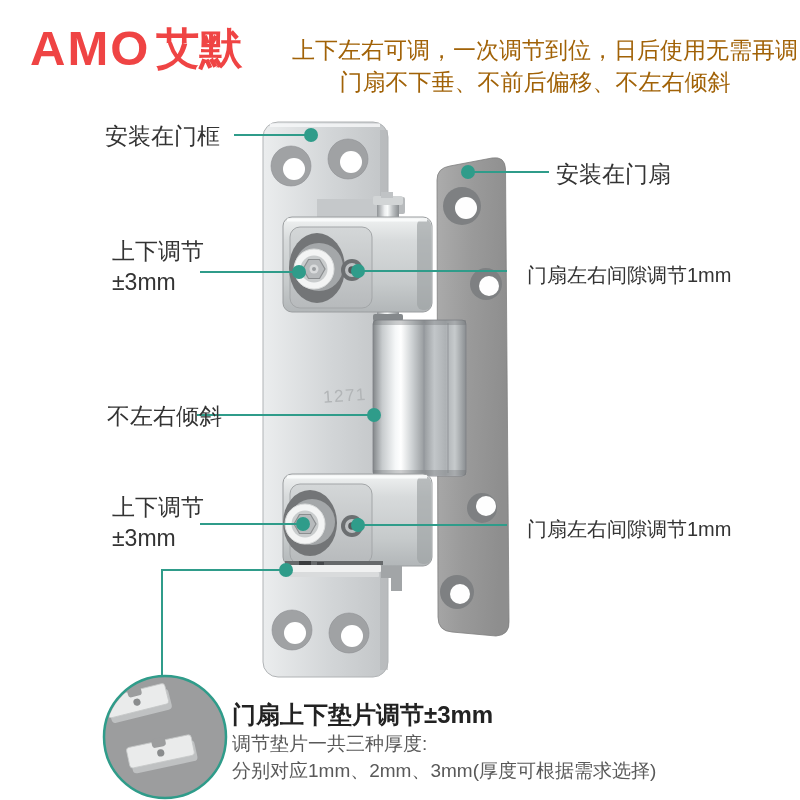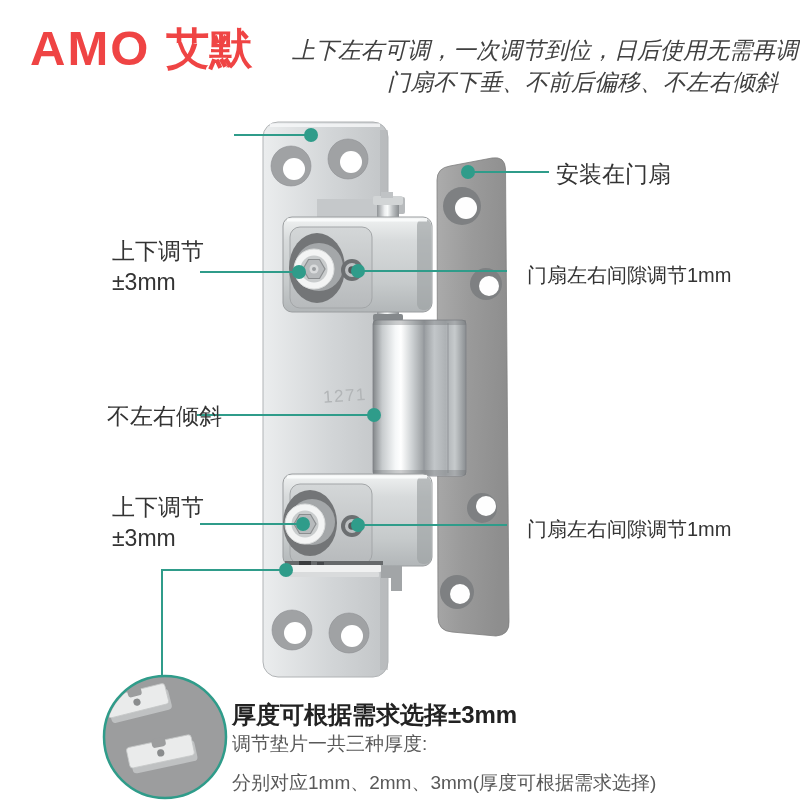--- a/index.html
+++ b/index.html
@@ -4,39 +4,39 @@
 <style>
   html,body{margin:0;padding:0;background:#fff;}
   .stage{
     position:relative;width:800px;height:800px;background:#ffffff;overflow:hidden;
     font-family:"Liberation Sans","DejaVu Sans",sans-serif;
   }
   .abs{position:absolute;}
   
   .logo{left:30px;top:22px;display:flex;align-items:center;color:#ef4444;white-space:nowrap;}
   .logo-en{font-size:49px;font-weight:900;letter-spacing:2px;line-height:52px;}
-  .logo-cn{font-size:43px;font-weight:900;line-height:52px;margin-left:16px;}
-  
-  .headline{left:292px;top:34px;width:486px;text-align:right;color:#404040;font-style:italic;}
+  .logo-cn{font-size:43px;font-weight:900;line-height:52px;margin-left:6px;}
+  
+  .headline{left:292px;top:34px;width:486px;text-align:center;color:#a16207;}
   .headline div{font-size:23px;line-height:32px;font-weight:500;white-space:nowrap;}
   
   .callout{color:#333;font-size:23px;line-height:31px;white-space:nowrap;}
   .callout.small{font-size:20px;margin-left:14px;}
   #c-frame{left:105px;top:121px;}
   #c-leaf{left:556px;top:159px;}
   #c-ud-top{left:112px;top:236px;}
   #c-gap-top{left:513px;top:260px;}
   #c-bearing{left:107px;top:401px;}
   #c-ud-bot{left:112px;top:492px;}
   #c-gap-bot{left:513px;top:514px;}
   
   .shim-note{left:232px;top:699px;}
   .shim-title{font-size:24px;font-weight:bold;color:#222;white-space:nowrap;}
   .shim-desc{font-size:19px;color:#595959;line-height:25px;white-space:nowrap;}
-  .shim-desc2{font-size:19px;color:#595959;line-height:25px;margin-top:14px;white-space:nowrap;}
+  .shim-desc2{font-size:19px;color:#595959;line-height:25px;margin-top:2px;white-space:nowrap;}
   svg{display:block;}
 </style>
 </head>
 <body>
 
 <div class="stage">
 
   <svg class="abs" style="left:0;top:0;" width="800" height="800" viewBox="0 0 800 800">
     <defs>
       <linearGradient id="gLeft" x1="0" y1="0" x2="1" y2="0">
@@ -225,37 +225,38 @@
   <div class="abs logo">
     <span class="logo-en">AMO</span>
     <span class="logo-cn">艾默</span>
   </div>
 
   <div class="abs headline">
     <div>上下左右可调，一次调节到位，日后使用无需再调</div>
     <div>门扇不下垂、不前后偏移、不左右倾斜</div>
   </div>
 
+  <div class="abs callout" id="c-frame">安装在门框</div>
   <div class="abs callout" id="c-leaf">安装在门扇</div>
 
   <div class="abs callout" id="c-ud-top">
     <div>上下调节</div>
     <div>±3mm</div>
   </div>
 
   <div class="abs callout small" id="c-gap-top">门扇左右间隙调节1mm</div>
 
   <div class="abs callout" id="c-bearing">不左右倾斜</div>
 
   <div class="abs callout" id="c-ud-bot">
     <div>上下调节</div>
     <div>±3mm</div>
   </div>
 
   <div class="abs callout small" id="c-gap-bot">门扇左右间隙调节1mm</div>
 
   <div class="abs shim-note">
-    <div class="shim-title">厚度可根据需求选择±3mm</div>
+    <div class="shim-title">门扇上下垫片调节±3mm</div>
     <div class="shim-desc">调节垫片一共三种厚度:</div>
     <div class="shim-desc2">分别对应1mm、2mm、3mm(厚度可根据需求选择)</div>
   </div>
 
 </div>
 
 </body></html>

